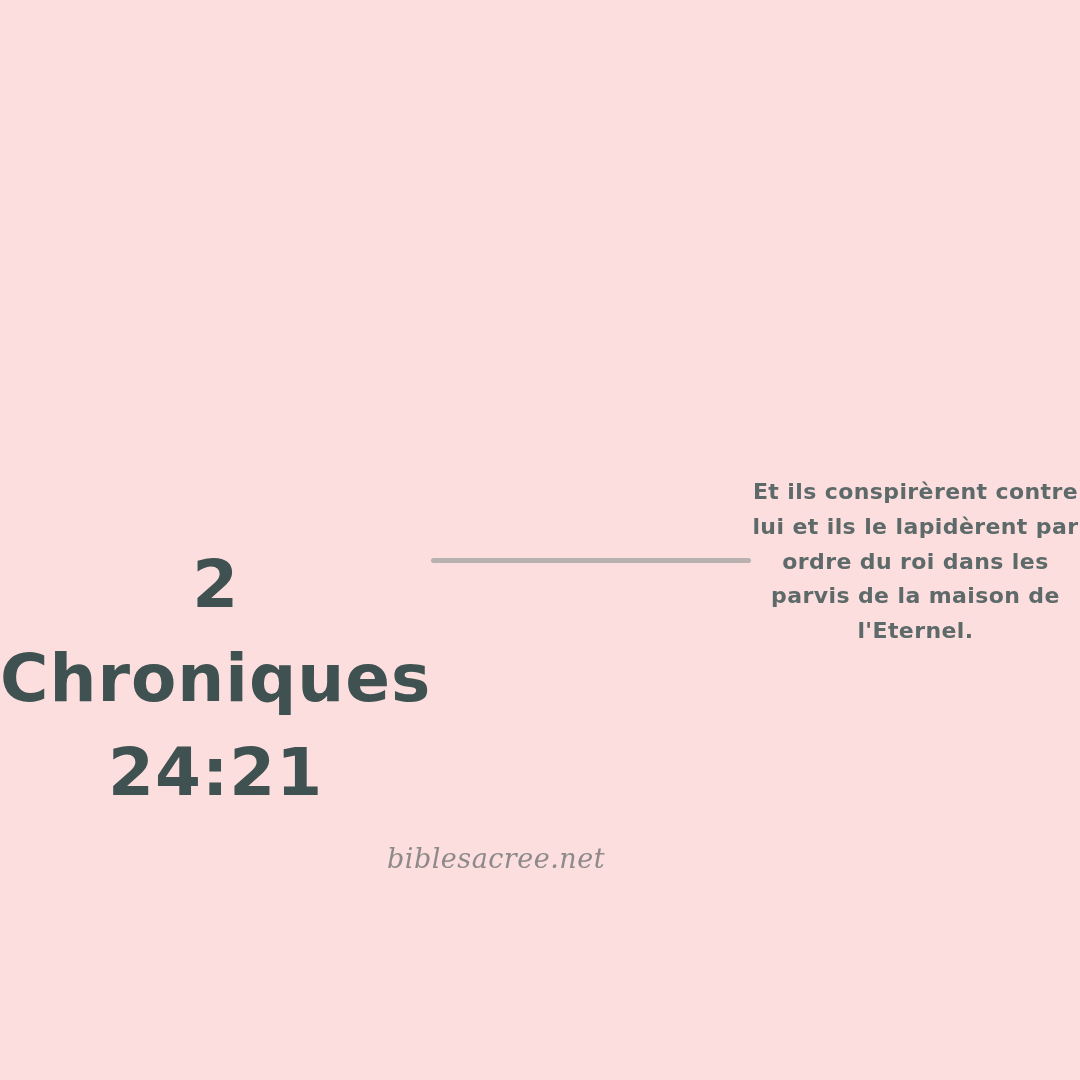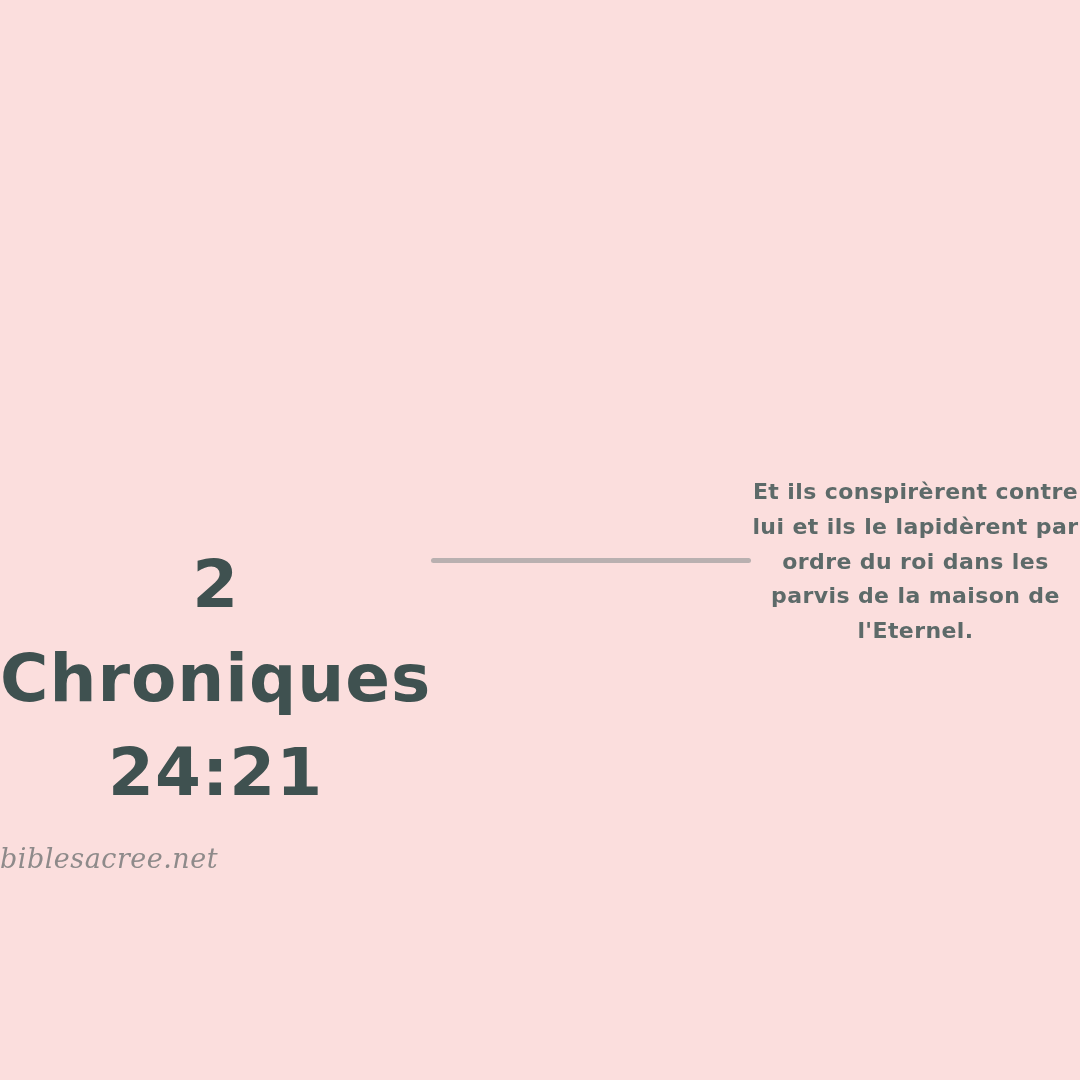--- a/index.html
+++ b/index.html
@@ -48,21 +48,21 @@
     font-size: 22px;
     line-height: 1.58;
     letter-spacing: 0.4px;
     color: #5d6a69;
   }
   .site {
     position: absolute;
     top: 843px;
     left: 0;
     width: 992px;
-    text-align: left;
+    text-align: center;
     font-family: "DejaVu Serif", serif;
     font-style: italic;
     font-size: 27px;
     letter-spacing: 0.5px;
     color: #8e8a8a;
   }
 </style>
 </head>
 <body>
 

